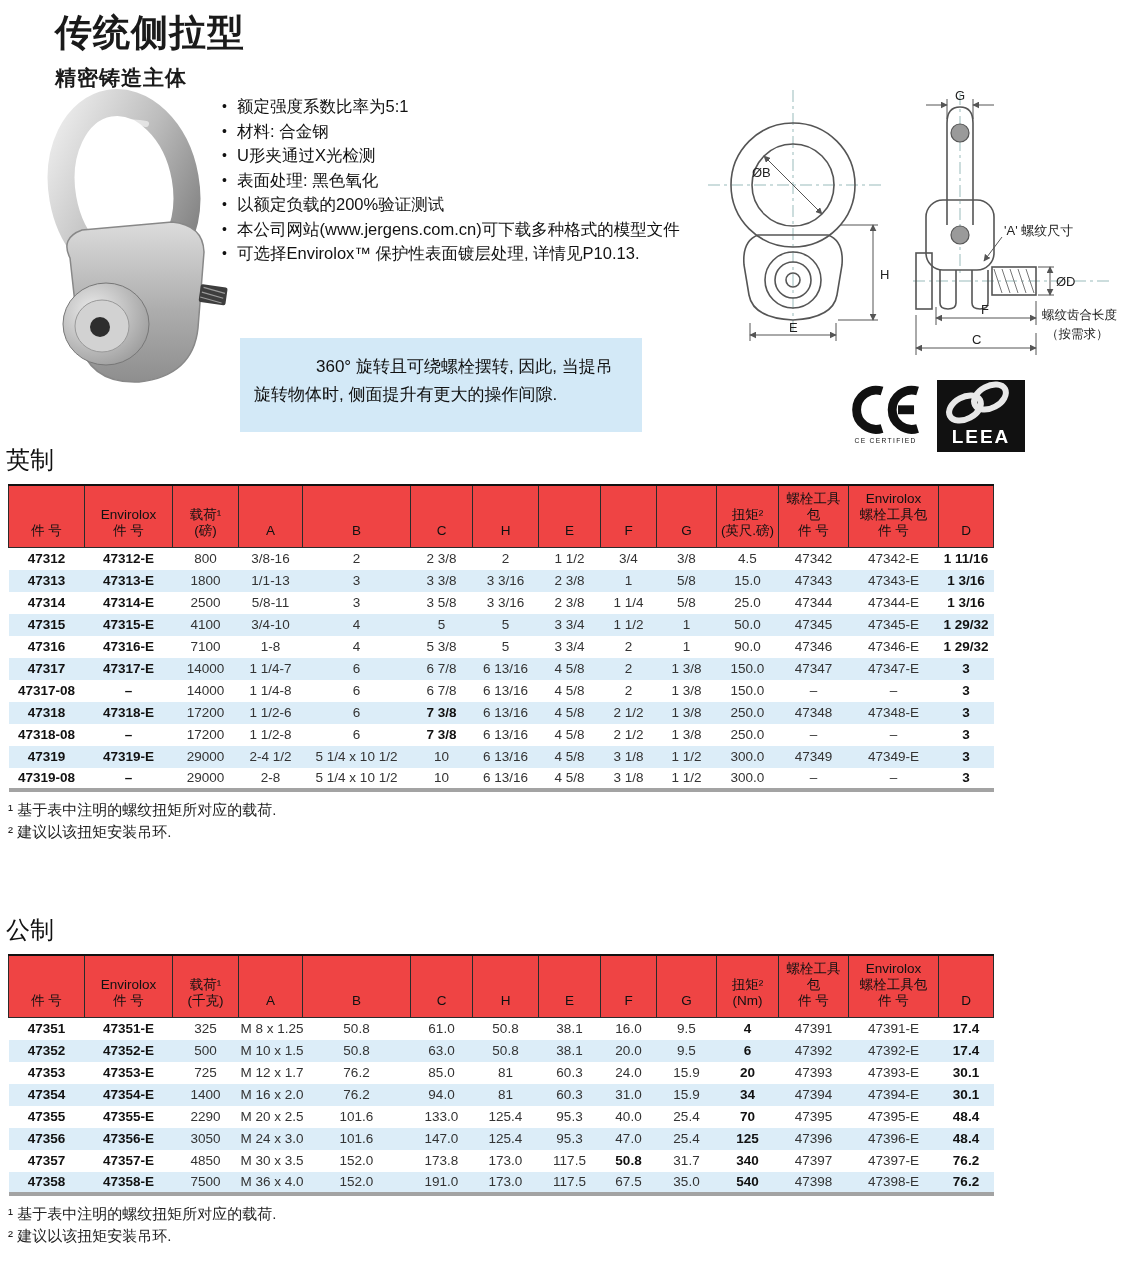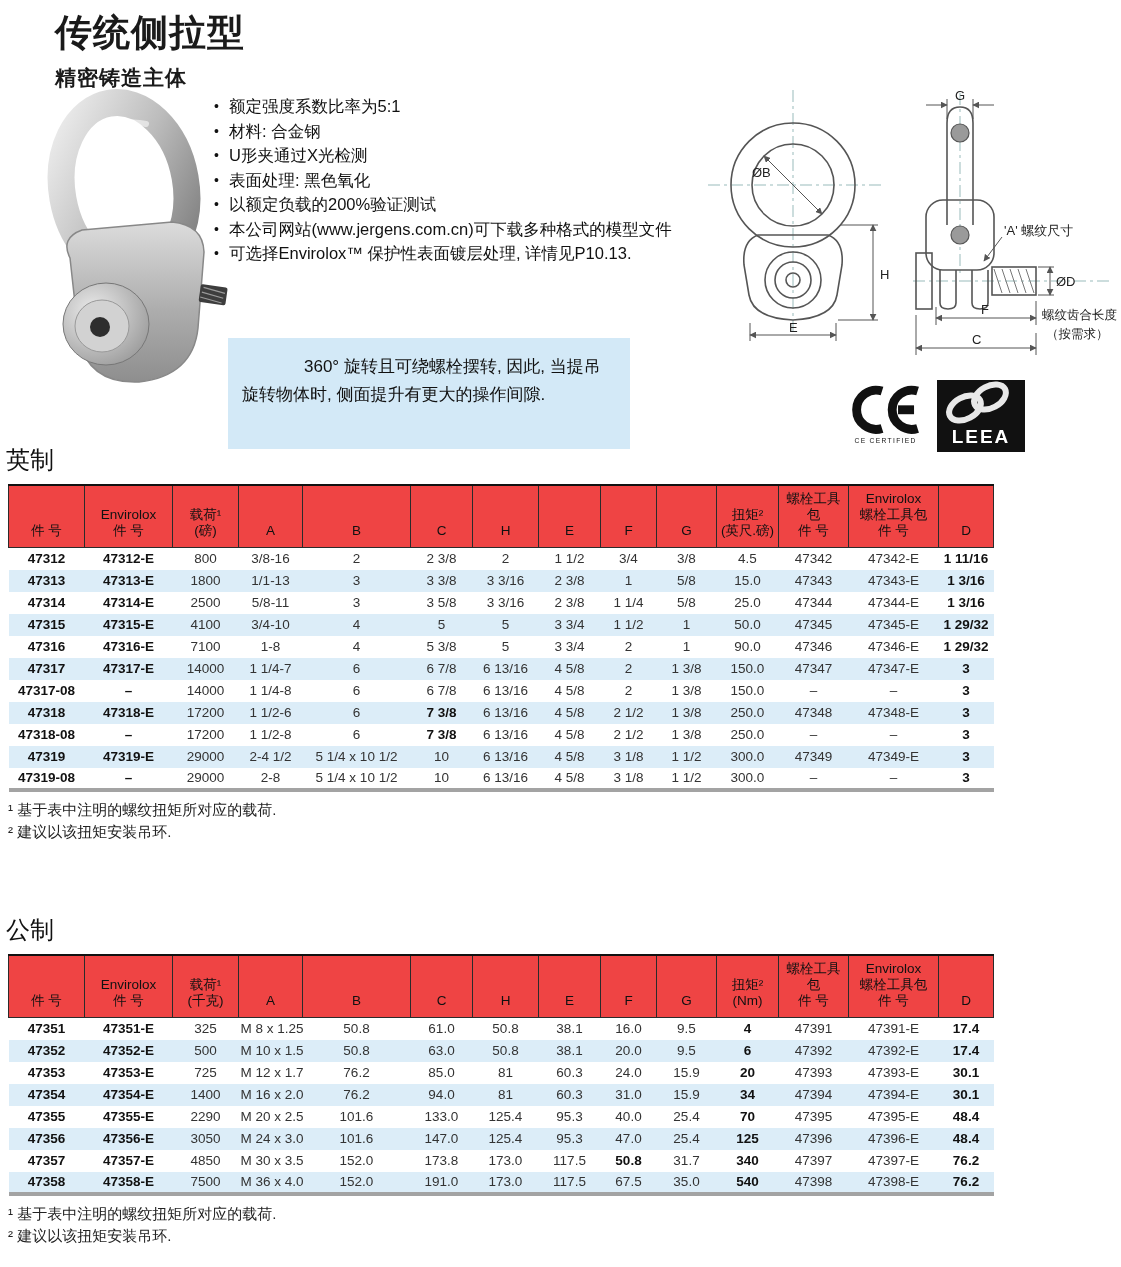--- a/index.html
+++ b/index.html
@@ -7,24 +7,24 @@
   body { font-family:"Liberation Sans", sans-serif; color:#1a1a1a; }
   .page { position:relative; width:1121px; height:1267px; background:#fff; overflow:hidden; }
 
   
   .titleblock { position:absolute; left:55px; top:8px; }
   .title { font-size:37px; font-weight:700; letter-spacing:1px; }
   .subtitle { font-size:21px; font-weight:700; margin-top:6px; letter-spacing:1px; }
 
   
   .photo { position:absolute; left:22px; top:88px; width:208px; height:305px; }
-  .features { position:absolute; left:212px; top:94px; width:505px; list-style:none; }
+  .features { position:absolute; left:220px; top:94px; width:505px; list-style:none; }
   .features li { position:relative; padding-left:17px; font-size:16.5px; line-height:24.5px; color:#111; }
   .features li::before { content:"•"; position:absolute; left:2px; top:0; font-size:14px; }
-  .notebox { position:absolute; left:228px; top:338px; width:402px; height:111px; background:#d3e9f7; }
+  .notebox { position:absolute; left:240px; top:338px; width:402px; height:94px; background:#d3e9f7; }
   .notebox p { font-size:17px; line-height:28px; padding:15px 16px 0 14px; text-indent:62px; color:#111; }
   .diagrams { position:absolute; left:688px; top:85px; width:434px; height:300px; }
   .certs { position:absolute; left:850px; top:380px; width:175px; height:75px; display:flex; gap:14px; align-items:flex-start; }
   .ce { width:82px; height:72px; }
   .leea { width:99px; height:72px; background:#111; position:relative; }
   .leea-label { position:absolute; left:0; right:0; bottom:4px; text-align:center; color:#fff; font-weight:700; font-size:19px; letter-spacing:2px; }
 
   
   .tsection { position:absolute; left:8px; width:1000px; }
   .tsection.imperial { top:444px; }

